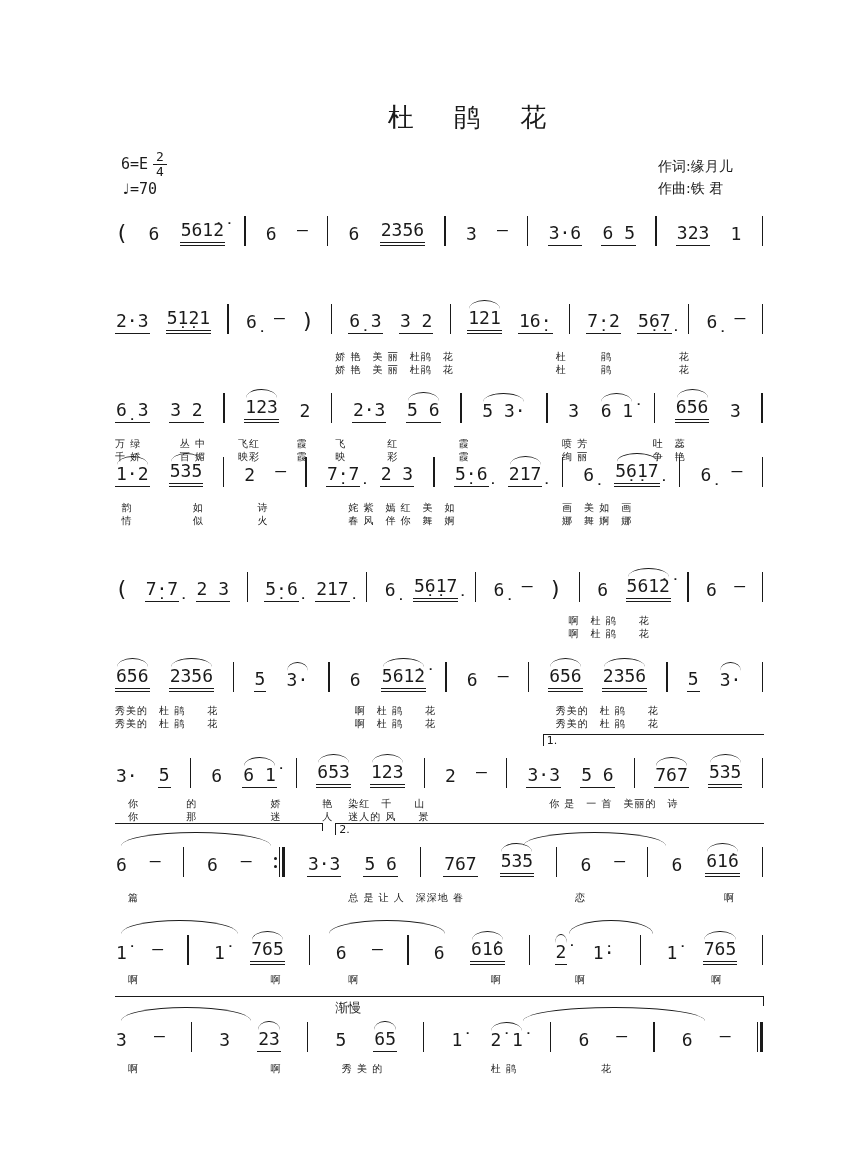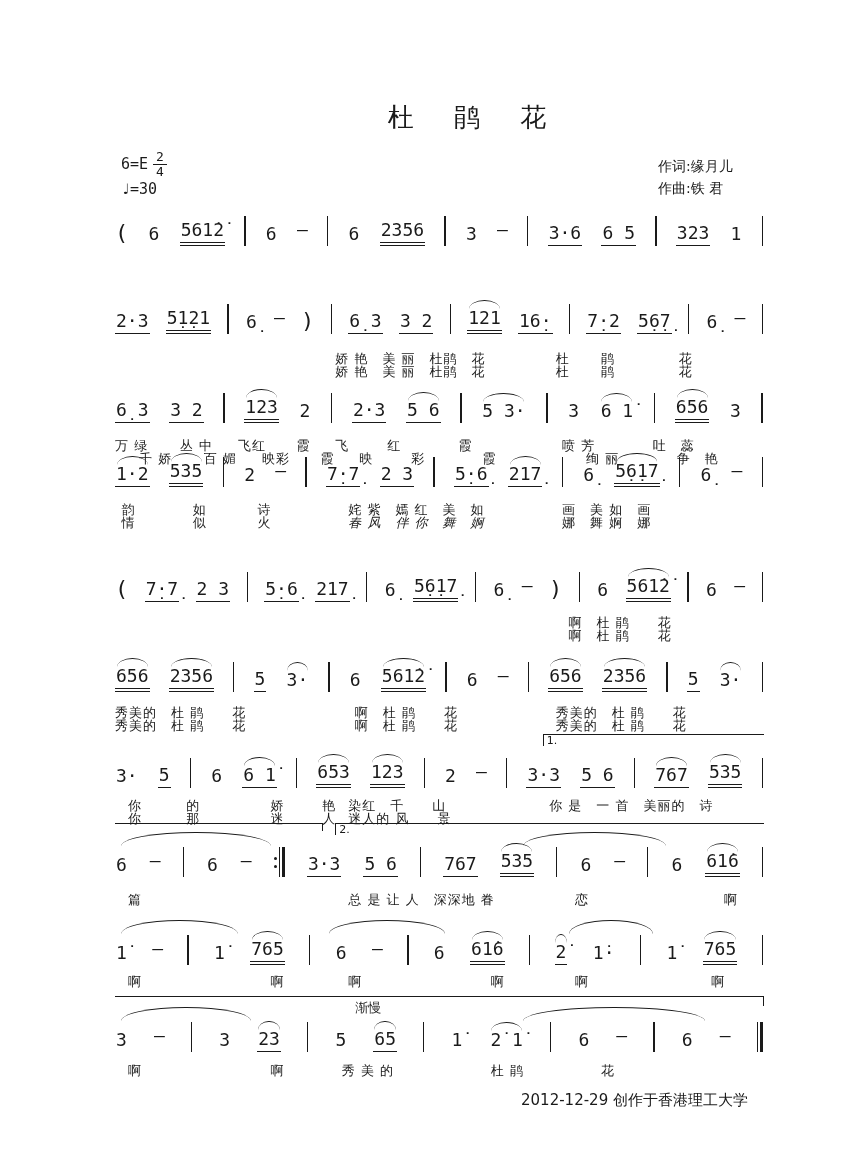--- a/index.html
+++ b/index.html
@@ -28,21 +28,21 @@
   .slur{position:absolute;top:-11px;height:13px;border-top:1.4px solid #1a1a1a;
         border-radius:50% 50% 0 0 / 100% 100% 0 0;}
   .volta{position:absolute;top:-20px;height:11px;border-top:1.2px solid #1a1a1a;
          border-left:1.2px solid #1a1a1a;}
   .volta .vl{position:absolute;left:3px;top:-1px;font-size:11px;}
   .vcont{position:absolute;top:-20px;height:7px;border-top:1.2px solid #1a1a1a;
          border-right:1.2px solid #1a1a1a;}
   .topline{position:absolute;top:-22px;height:9px;border-top:1.3px solid #1a1a1a;
            border-right:1.3px solid #1a1a1a;}
   .mark{position:absolute;top:-19px;font-size:13px;}
-  .lyr{position:absolute;left:0;width:100%;height:14px;font-size:13px;}
+  .lyr{position:absolute;left:0;width:100%;height:14px;font-size:10px;}
   .seg{position:absolute;white-space:pre;letter-spacing:1px;top:0;}
   .rep{display:flex;align-items:center;height:30px;}
   .repdots{display:flex;flex-direction:column;gap:5px;margin-right:2px;}
   .dot{width:3px;height:3px;border-radius:50%;background:#1a1a1a;}
   .bthin{width:1.3px;height:30px;background:#1a1a1a;margin-right:2px;}
   .bthick{width:3px;height:30px;background:#1a1a1a;}
   .barfinal{display:flex;align-items:flex-end;height:30px;}
   .pageno{position:absolute;top:1071px;left:0;width:92%;text-align:center;font-size:14px;}
   .footer{position:absolute;left:521px;top:1091px;font-size:15px;}
 </style>
@@ -54,21 +54,21 @@
 
   <div class="keyblock">
     <div class="keyrow">
       <span>6=E</span>
       <span class="frac">
         <span class="num">2</span>
         <span class="den">4</span>
       </span>
     </div>
     <div class="tempo">
-      <span>♩</span><span>=30</span>
+      <span>♩</span><span>=70</span>
     </div>
   </div>
 
   <div class="credits">
     <div>作词:缘月儿</div>
     <div>作曲:铁 君</div>
   </div>
 
   <div id="score">
       <div class="score-line" style="top: 212px;">
@@ -153,21 +153,21 @@
           <span class="seg" style="left: 0%;">万 绿</span>
           <span class="seg" style="left: 10%;">丛 中</span>
           <span class="seg" style="left: 19%;">飞红</span>
           <span class="seg" style="left: 28%;">霞</span>
           <span class="seg" style="left: 34%;">飞</span>
           <span class="seg" style="left: 42%;">红</span>
           <span class="seg" style="left: 53%;">霞</span>
           <span class="seg" style="left: 69%;">喷 芳</span>
           <span class="seg" style="left: 83%;">吐　蕊</span>
         </div>
-        <div class="lyr" style="top: 61px; margin-left: 24px;">
+        <div class="lyr" style="top: 61px;">
           <span class="seg" style="left: 0%;">千 娇</span>
           <span class="seg" style="left: 10%;">百 媚</span>
           <span class="seg" style="left: 19%;">映彩</span>
           <span class="seg" style="left: 28%;">霞</span>
           <span class="seg" style="left: 34%;">映</span>
           <span class="seg" style="left: 42%;">彩</span>
           <span class="seg" style="left: 53%;">霞</span>
           <span class="seg" style="left: 69%;">绚 丽</span>
           <span class="seg" style="left: 83%;">争　艳</span>
         </div>
@@ -197,21 +197,21 @@
           <span class="seg" style="left: 1%;">韵</span>
           <span class="seg" style="left: 12%;">如</span>
           <span class="seg" style="left: 22%;">诗</span>
           <span class="seg" style="left: 36%;">姹 紫　嫣 红　美　如</span>
           <span class="seg" style="left: 69%;">画　美 如　画</span>
         </div>
         <div class="lyr" style="top: 61px;">
           <span class="seg" style="left: 1%;">情</span>
           <span class="seg" style="left: 12%;">似</span>
           <span class="seg" style="left: 22%;">火</span>
-          <span class="seg" style="left: 36%; font-style: italic;">春 风　伴 你　舞　婀</span>
+          <span class="seg" style="left: 36%;">春 风　伴 你　舞　婀</span>
           <span class="seg" style="left: 69%;">娜　舞 婀　娜</span>
         </div>
       </div>
       <div class="score-line" style="top: 568px;">
         <div class="notes" style="display: flex;">
           <span class="paren">(</span>
           <span class="note u1">7̣·7̣</span>
           <span class="note u1">2 3</span>
           <div class="bar"></div>
           <span class="note u1">5̣·6̣</span>
@@ -379,21 +379,21 @@
           <span class="seg" style="left: 2%;">啊</span>
           <span class="seg" style="left: 24%;">啊</span>
           <span class="seg" style="left: 36%;">啊</span>
           <span class="seg" style="left: 58%;">啊</span>
           <span class="seg" style="left: 71%;">啊</span>
           <span class="seg" style="left: 92%;">啊</span>
         </div>
       </div>
       <div class="score-line" style="top: 1018px;">
         <div class="topline" style="left: 0%; width: 100%;"></div>
-        <div class="mark" style="left: 34%; margin-left: 20px;">渐慢</div>
+        <div class="mark" style="left: 34%;">渐慢</div>
         <div class="notes" style="display: flex;">
           <span class="note">3</span>
           <span class="dash">–</span>
           <div class="bar"></div>
           <span class="note">3</span>
           <span class="note u1 tie">23</span>
           <div class="bar"></div>
           <span class="note">5</span>
           <span class="note u1 tie">65</span>
           <div class="bar"></div>
@@ -415,14 +415,13 @@
         <div class="lyr" style="top: 44px;">
           <span class="seg" style="left: 2%;">啊</span>
           <span class="seg" style="left: 24%;">啊</span>
           <span class="seg" style="left: 35%;">秀 美 的</span>
           <span class="seg" style="left: 58%;">杜 鹃</span>
           <span class="seg" style="left: 75%;">花</span>
         </div>
       </div>
     </div>
 
-  <div class="footer">2012-12-29 创作于香港理工大学</div>
 </div>
 
 </body></html>

